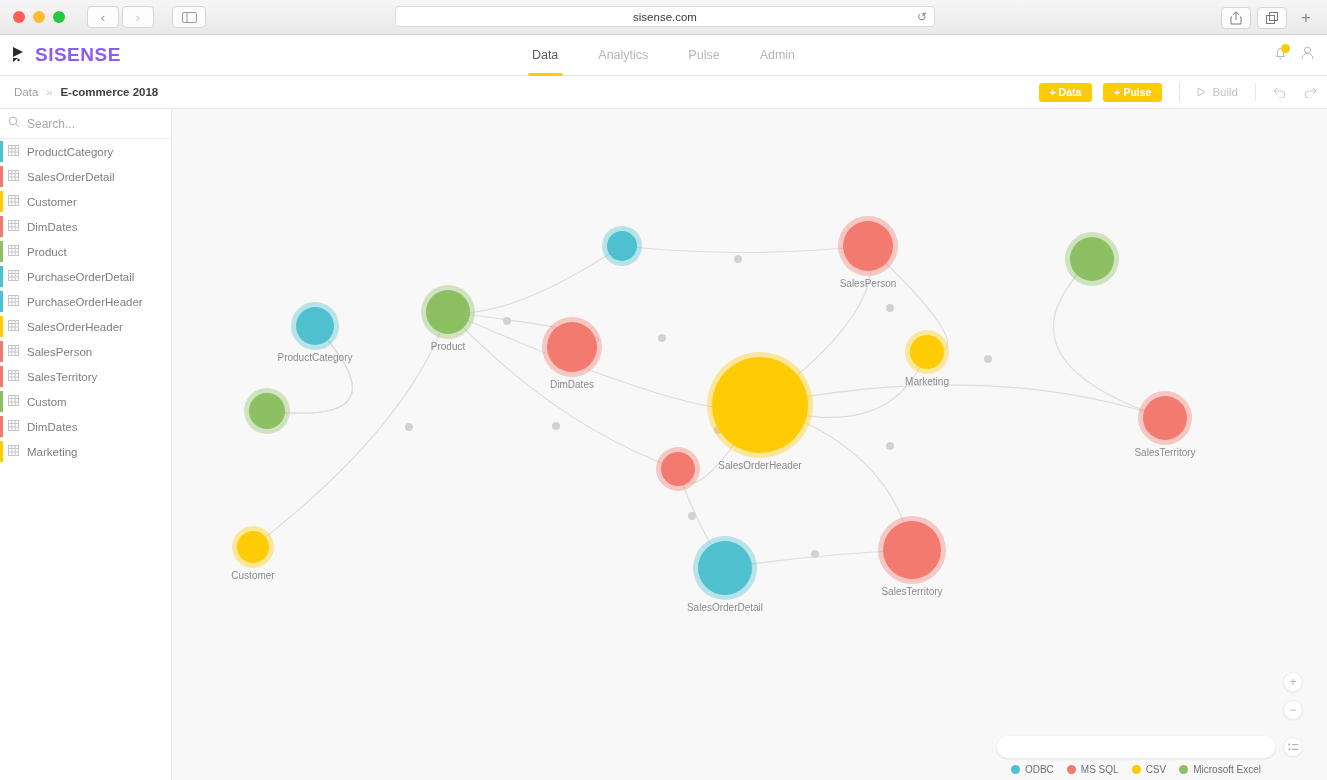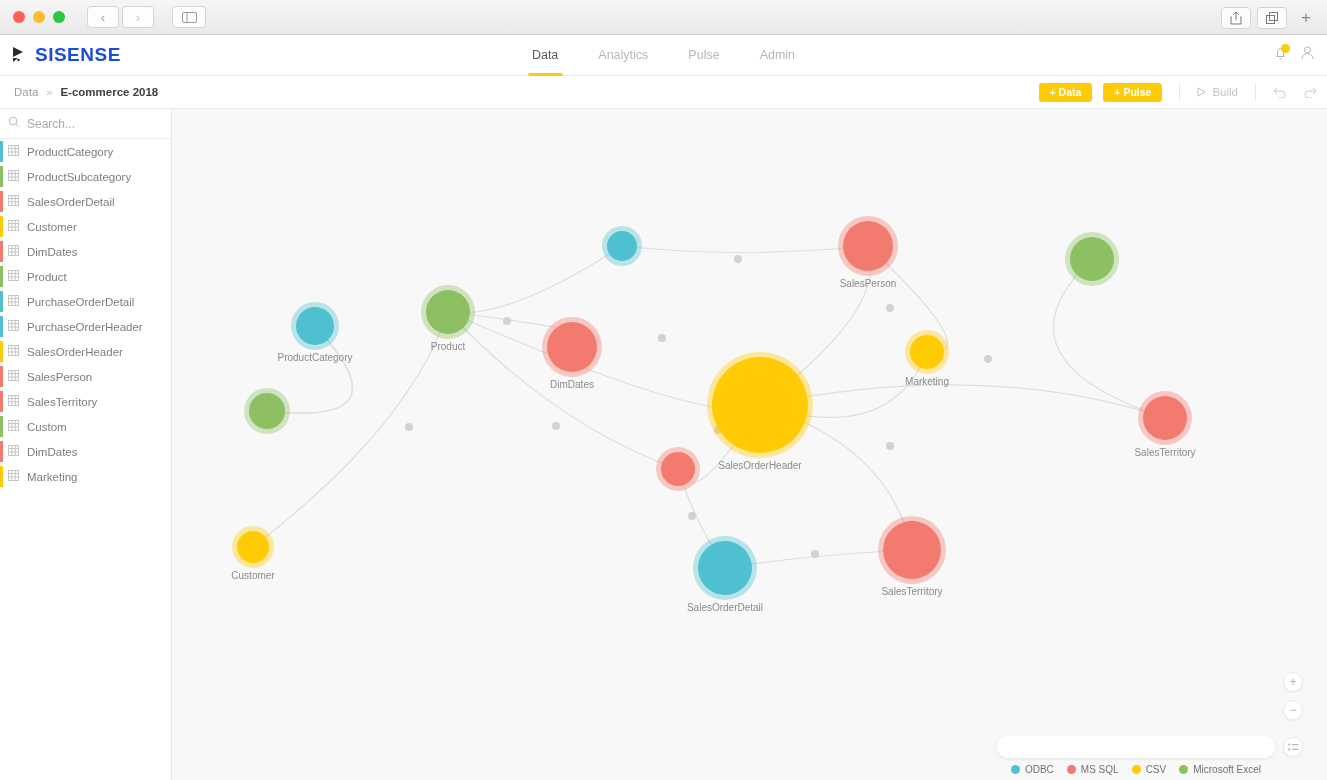--- a/index.html
+++ b/index.html
@@ -58,21 +58,21 @@
     position: absolute; top: 35px; left: 0;
     width: 1327px; height: 41px;
     background: #ffffff;
     border-bottom: 1px solid #e8e8e8;
     display: flex; align-items: center;
   }
   .logo { margin-left: 12px; display: flex; align-items: center; gap: 3px; }
   .logo-mark { width: 20px; height: 20px; }
   .logo-text {
     font-size: 19px; font-weight: bold; letter-spacing: 0.5px;
-    color: #1d4ed8;
+    color: #8b5cf6;
   }
   .main-nav {
     position: absolute; left: 50%; transform: translateX(-50%);
     display: flex; gap: 32px; height: 41px; align-items: center;
   }
   .nav-item {
     font-size: 12.5px; color: #b7b7b7; height: 41px;
     display: flex; align-items: center; position: relative;
     padding: 0 4px; cursor: pointer;
   }
@@ -221,20 +221,24 @@
     <div class="chrome-btn dim">›</div>
   </div>
 
   <div class="chrome-btn sidebar-toggle-chrome">
     <svg width="15" height="11" viewBox="0 0 15 11">
       <rect x="0.5" y="0.5" width="14" height="10" rx="1.5" fill="none" stroke="#9a9a9a"></rect>
       <line x1="5" y1="0.5" x2="5" y2="10.5" stroke="#9a9a9a"></line>
     </svg>
   </div>
 
+  <div class="urlbar">
+    <span class="url-text">sisense.com</span>
+    <span class="reload">↺</span>
+  </div>
 
   <div class="chrome-right">
     <div class="chrome-btn">
       <svg width="12" height="14" viewBox="0 0 12 14">
         <path d="M6 1 L6 9" stroke="#7a7a7a" fill="none"></path>
         <path d="M3.2 3.6 L6 1 L8.8 3.6" stroke="#7a7a7a" fill="none"></path>
         <path d="M2 6 L1 6 L1 13 L11 13 L11 6 L10 6" stroke="#7a7a7a" fill="none"></path>
       </svg>
     </div>
     <div class="chrome-btn">
@@ -343,31 +347,20 @@
       <div class="table-item">
         <span class="bar" style="background:#4fc0d0"></span>
         <span class="tbl-icon"><svg width="11" height="11" viewBox="0 0 11 11">
             <rect x="0.5" y="0.5" width="10" height="10" fill="none" stroke="#c6c6c6"></rect>
             <line x1="0.5" y1="3.5" x2="10.5" y2="3.5" stroke="#c6c6c6"></line>
             <line x1="0.5" y1="7" x2="10.5" y2="7" stroke="#c6c6c6"></line>
             <line x1="3.8" y1="0.5" x2="3.8" y2="10.5" stroke="#c6c6c6"></line>
             <line x1="7.2" y1="0.5" x2="7.2" y2="10.5" stroke="#c6c6c6"></line>
           </svg></span>
         <span class="tbl-name">ProductCategory</span>
-      </div>
-      <div class="table-item">
-        <span class="bar" style="background:#8cc063"></span>
-        <span class="tbl-icon"><svg width="11" height="11" viewBox="0 0 11 11">
-            <rect x="0.5" y="0.5" width="10" height="10" fill="none" stroke="#c6c6c6"></rect>
-            <line x1="0.5" y1="3.5" x2="10.5" y2="3.5" stroke="#c6c6c6"></line>
-            <line x1="0.5" y1="7" x2="10.5" y2="7" stroke="#c6c6c6"></line>
-            <line x1="3.8" y1="0.5" x2="3.8" y2="10.5" stroke="#c6c6c6"></line>
-            <line x1="7.2" y1="0.5" x2="7.2" y2="10.5" stroke="#c6c6c6"></line>
-          </svg></span>
-        <span class="tbl-name">ProductSubcategory</span>
       </div>
       <div class="table-item">
         <span class="bar" style="background:#f37a6e"></span>
         <span class="tbl-icon"><svg width="11" height="11" viewBox="0 0 11 11">
             <rect x="0.5" y="0.5" width="10" height="10" fill="none" stroke="#c6c6c6"></rect>
             <line x1="0.5" y1="3.5" x2="10.5" y2="3.5" stroke="#c6c6c6"></line>
             <line x1="0.5" y1="7" x2="10.5" y2="7" stroke="#c6c6c6"></line>
             <line x1="3.8" y1="0.5" x2="3.8" y2="10.5" stroke="#c6c6c6"></line>
             <line x1="7.2" y1="0.5" x2="7.2" y2="10.5" stroke="#c6c6c6"></line>
           </svg></span>

